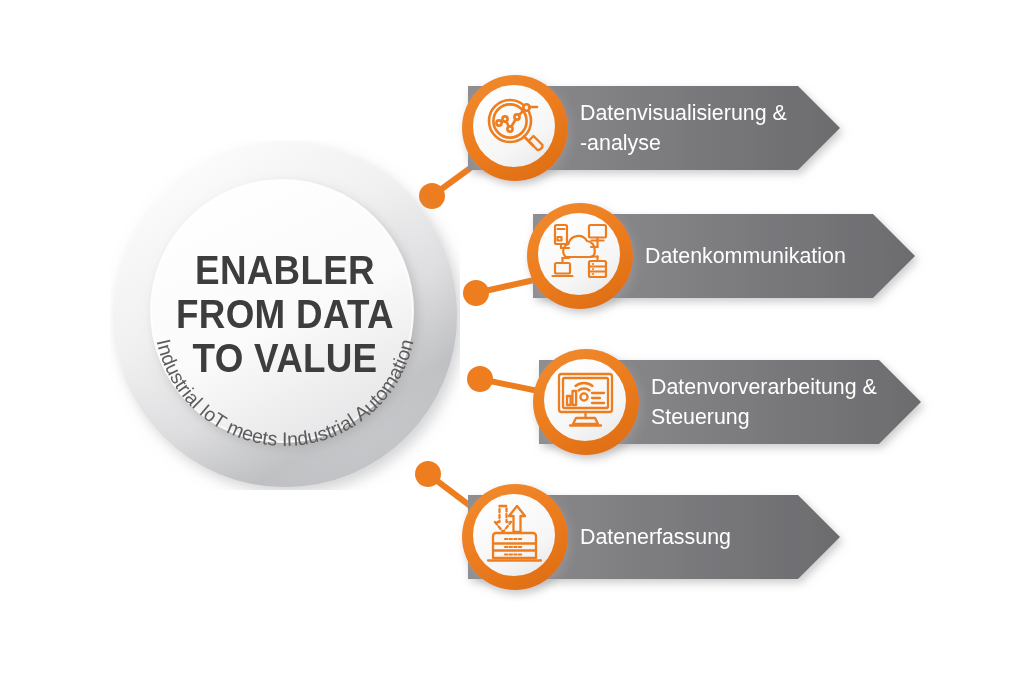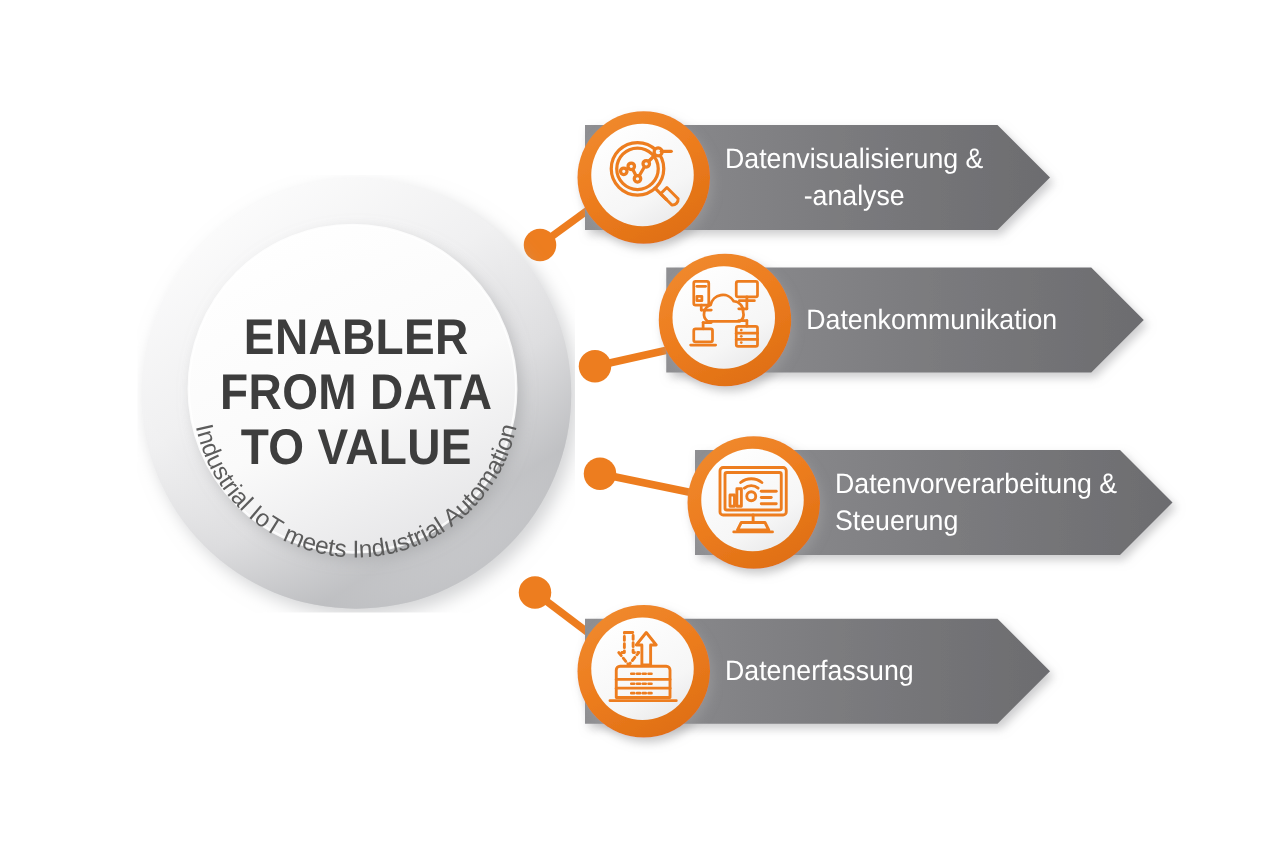--- a/index.html
+++ b/index.html
@@ -146,21 +146,21 @@
       <text font-family="'Liberation Sans', sans-serif" font-size="19.5" fill="#5c5c5c">
         <textPath href="#capPath" startOffset="50%" text-anchor="middle" id="capText">Industrial IoT meets Industrial Automation</textPath>
       </text>
     </svg>
 
     <div class="hub-text"><span>ENABLER</span>
 <span>FROM DATA</span>
 <span>TO VALUE</span></div>
   </div>
 
-  <div class="row" style="left:462px; top:86px; width:390px;text-align:center;">
+  <div class="row" style="left:462px; top:72px; width:390px;">
     <svg class="banner" viewBox="0 0 390 112" preserveAspectRatio="none">
       <defs>
         <linearGradient id="bg1" x1="0" y1="0" x2="1" y2="0">
           <stop offset="0%" stop-color="#8f8f92"></stop>
           <stop offset="55%" stop-color="#7b7b7e"></stop>
           <stop offset="100%" stop-color="#6c6c6f"></stop>
         </linearGradient>
         <filter id="bsh1" x="-10%" y="-20%" width="130%" height="150%">
           <feDropShadow dx="3" dy="4" stdDeviation="4" flood-color="#a3a3a6" flood-opacity="0.55"></feDropShadow>
         </filter>
@@ -271,21 +271,21 @@
           <circle cx="73" cy="65" r="1.1" fill="#ED7D1F" stroke="none"></circle>
           <circle cx="73" cy="70" r="1.1" fill="#ED7D1F" stroke="none"></circle>
           <circle cx="73" cy="75" r="1.1" fill="#ED7D1F" stroke="none"></circle>
           <line x1="77.5" y1="62" x2="77.5" y2="57.5"></line>
           <line x1="71" y1="57.5" x2="77.5" y2="57.5"></line>
         </g>
       </svg>
     </div>
   </div>
 
-  <div class="row" style="left:550px; top:346px; width:400px;">
+  <div class="row" style="left:533px; top:346px; width:400px;">
     <svg class="banner" viewBox="0 0 400 112" preserveAspectRatio="none">
       <defs>
         <linearGradient id="bg3" x1="0" y1="0" x2="1" y2="0">
           <stop offset="0%" stop-color="#8f8f92"></stop>
           <stop offset="55%" stop-color="#7b7b7e"></stop>
           <stop offset="100%" stop-color="#6c6c6f"></stop>
         </linearGradient>
         <filter id="bsh3" x="-10%" y="-20%" width="130%" height="150%">
           <feDropShadow dx="3" dy="4" stdDeviation="4" flood-color="#a3a3a6" flood-opacity="0.55"></feDropShadow>
         </filter>

